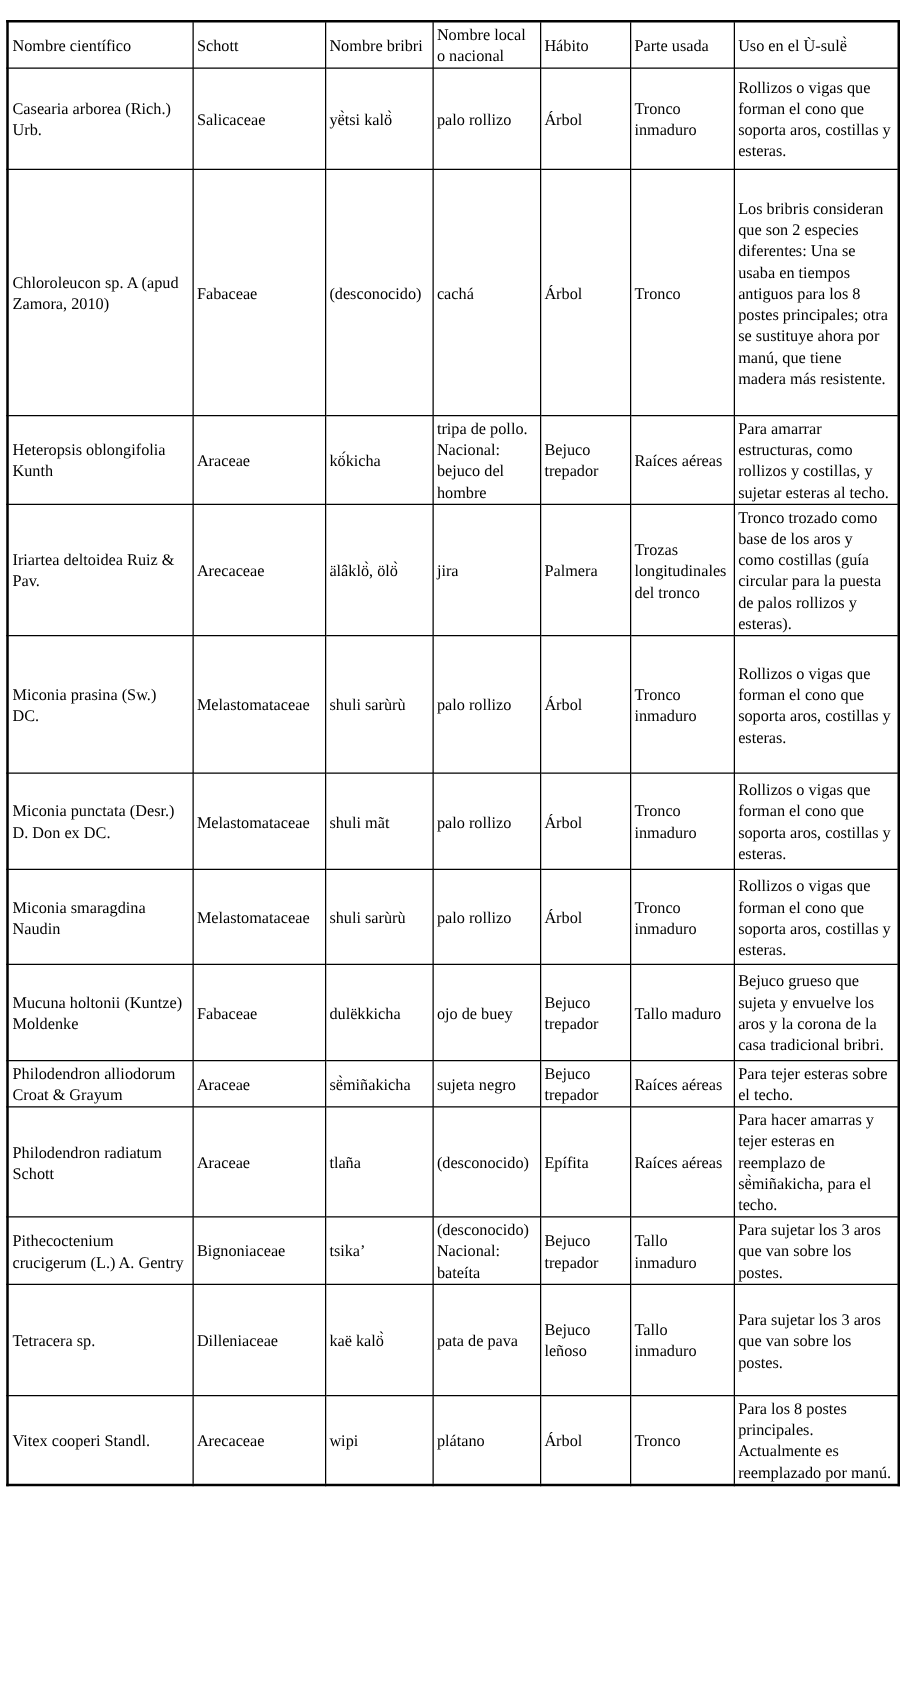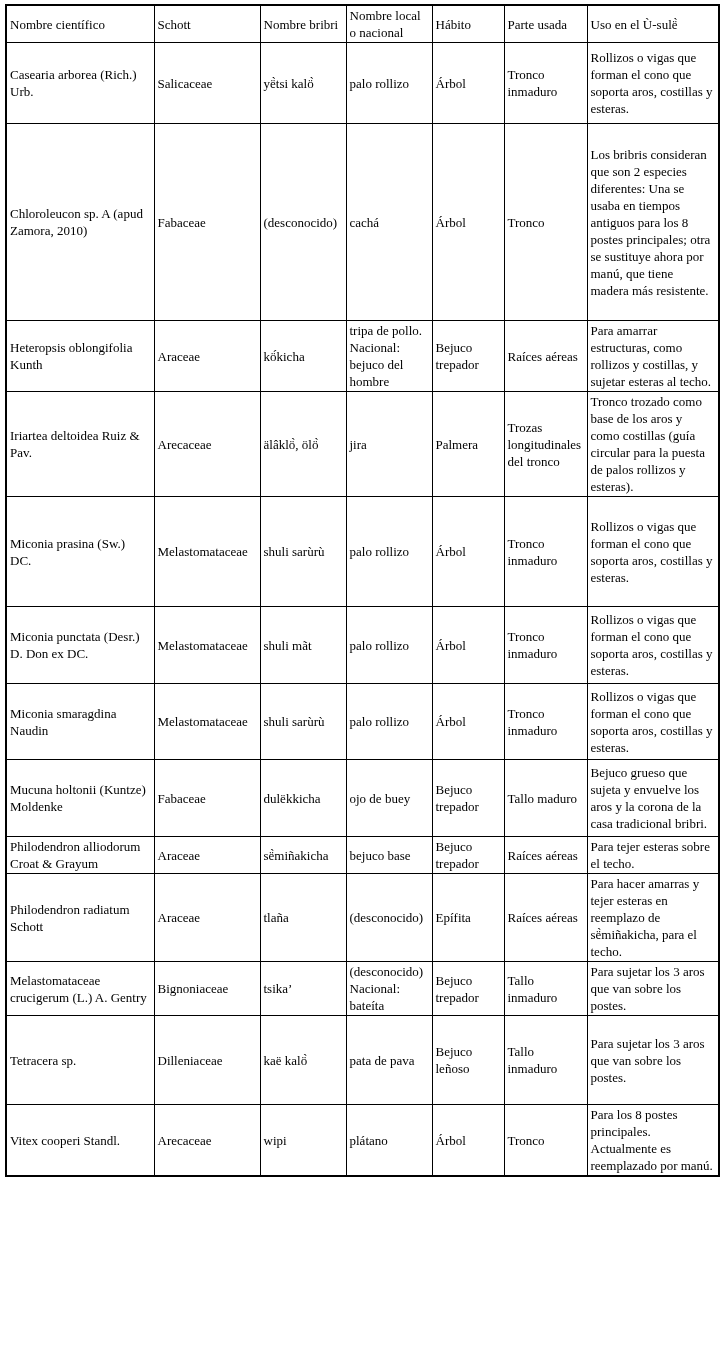--- a/index.html
+++ b/index.html
@@ -1,18 +1,18 @@
 <!DOCTYPE html>
 <html><head>
 <meta charset="utf-8">
 <style>
   html,body{margin:0;padding:0;background:#ffffff;}
   .page{
     width:723px;height:1361px;box-sizing:border-box;
-    padding:4px 5px;background:#ffffff;overflow:hidden;
+    padding:16px 5px;background:#ffffff;overflow:hidden;
   }
   table.species{
     border-collapse:collapse;table-layout:fixed;width:713px;
     border:2px solid #000;
     font-family:"Liberation Serif","DejaVu Serif",serif;
     font-size:13px;line-height:17px;color:#000;
   }
   table.species th, table.species td{
     border:1px solid #000;
     vertical-align:middle;text-align:left;
@@ -136,36 +136,36 @@
           <td>dulëkkicha</td>
           <td>ojo de buey</td>
           <td>Bejuco trepador</td>
           <td>Tallo maduro</td>
           <td>Bejuco grueso que sujeta y envuelve los aros y la corona de la casa tradicional bribri.</td>
         </tr>
         <tr>
           <td>Philodendron alliodorum Croat &amp; Grayum</td>
           <td>Araceae</td>
           <td>së̀miñakicha</td>
-          <td>bejuco base</td>
+          <td>sujeta negro</td>
           <td>Bejuco trepador</td>
           <td>Raíces aéreas</td>
           <td>Para tejer esteras sobre el techo.</td>
         </tr>
         <tr>
           <td>Philodendron radiatum Schott</td>
           <td>Araceae</td>
           <td>tlaña</td>
           <td>(desconocido)</td>
           <td>Epífita</td>
           <td>Raíces aéreas</td>
           <td>Para hacer amarras y tejer esteras en reemplazo de së̀miñakicha, para el techo.</td>
         </tr>
         <tr>
-          <td>Melastomataceae crucigerum (L.) A. Gentry</td>
+          <td>Pithecoctenium crucigerum (L.) A. Gentry</td>
           <td>Bignoniaceae</td>
           <td>tsika’</td>
           <td>(desconocido) Nacional: bateíta</td>
           <td>Bejuco trepador</td>
           <td>Tallo inmaduro</td>
           <td>Para sujetar los 3 aros que van sobre los postes.</td>
         </tr>
         <tr>
           <td>Tetracera sp.</td>
           <td>Dilleniaceae</td>

